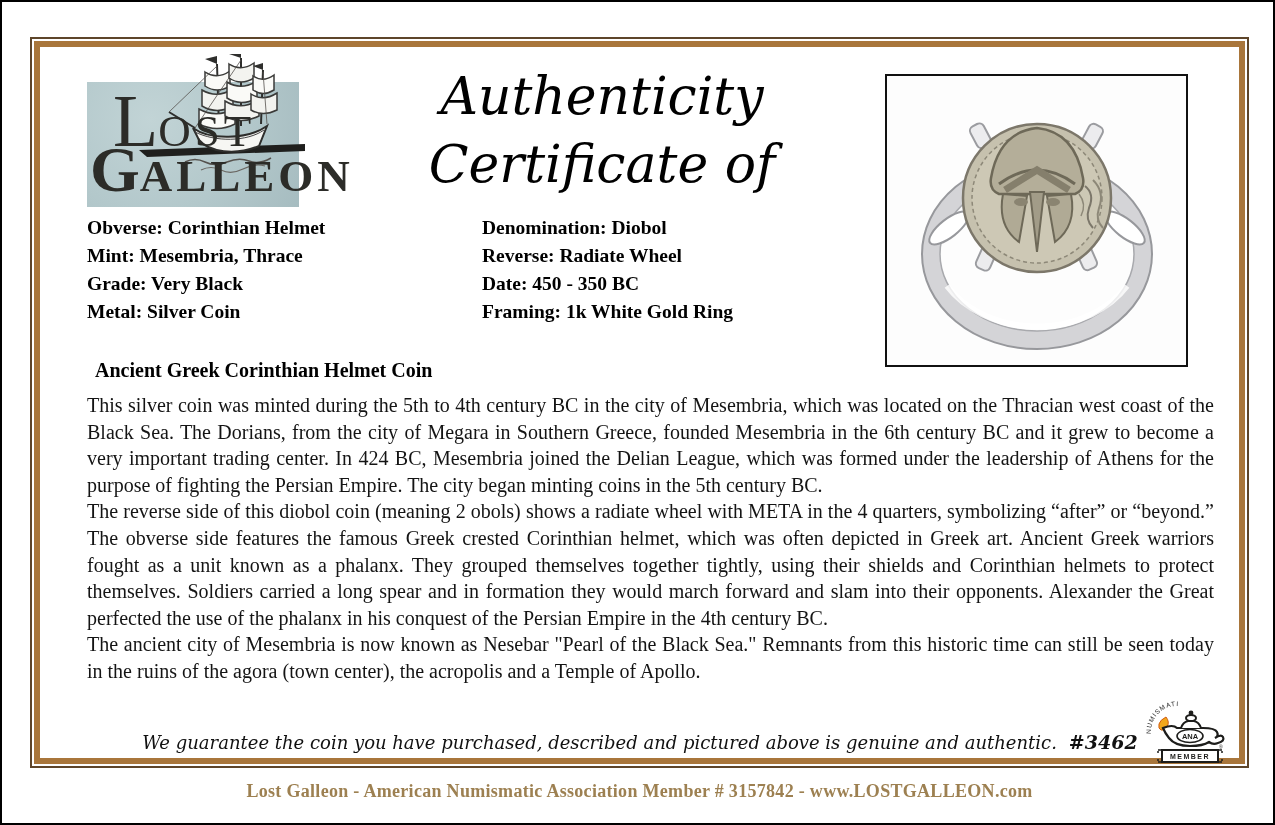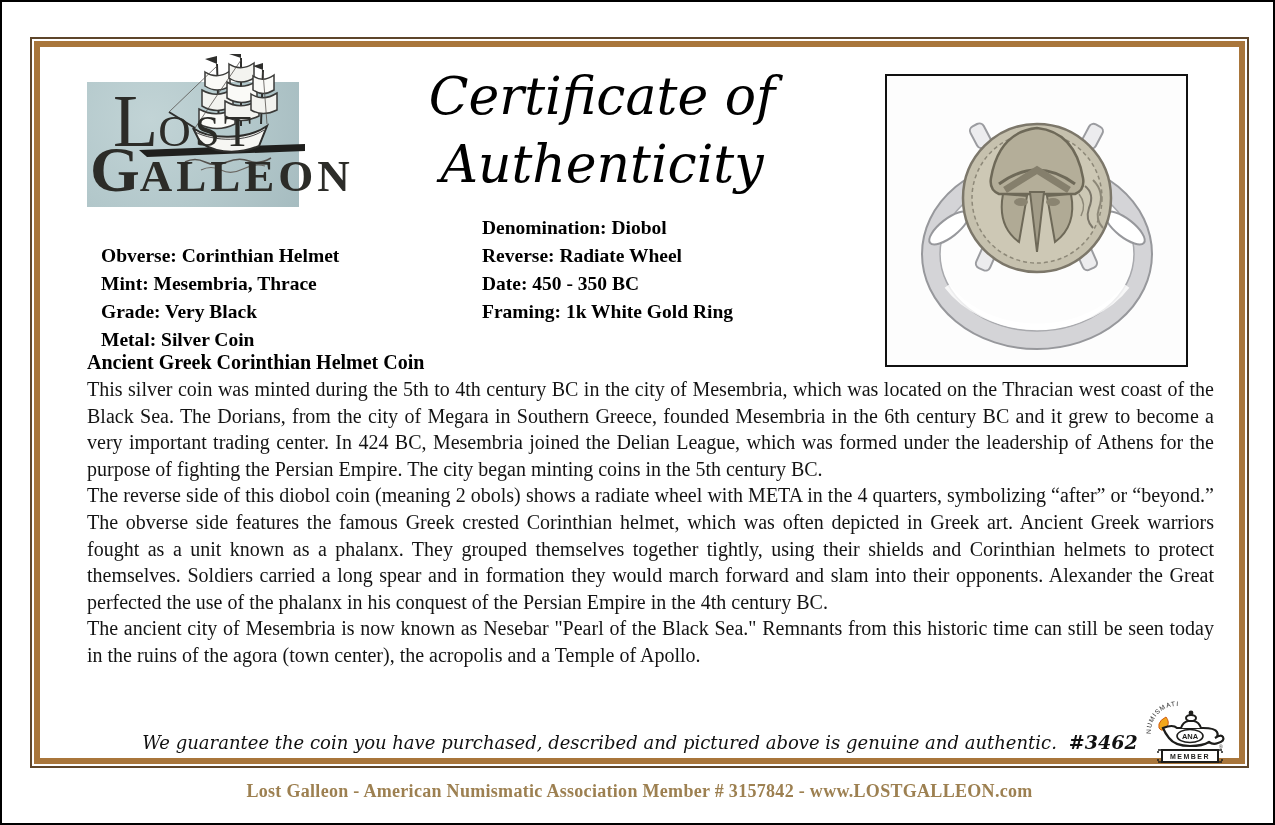--- a/index.html
+++ b/index.html
@@ -44,25 +44,25 @@
     font-size:52px;line-height:68px;
     color:#000;
   }
   
   .photo{
     position:absolute;left:883px;top:72px;width:303px;height:293px;
     border:2px solid #111;box-sizing:border-box;background:#fdfdfd;
   }
   
   .details{position:absolute;top:212px;font-weight:bold;font-size:19.5px;line-height:28px;color:#000;}
-  .details.left{left:99px;margin-top:28px;}
+  .details.left{left:85px;}
   .details.right{left:480px;}
   
   .body-text{position:absolute;left:85px;top:347px;width:1127px;font-size:20px;line-height:26.6px;}
-  .body-text h2{margin:0;font-size:20px;line-height:27px;color:#000;}
+  .body-text h2{margin:8px;font-size:20px;line-height:27px;color:#000;}
   .body-text p{margin:0;text-align:justify;}
   
   .guarantee{
     position:absolute;left:40px;top:729px;width:1196px;
     text-align:center;
     font-family:"DejaVu Serif", serif;
     font-style:italic;font-size:18px;color:#111;
   }
   .guarantee .num{font-weight:bold;margin-left:12px;font-size:19px;}
   
@@ -113,22 +113,22 @@
     <path d="M82,12 L34,58 M106,6 L60,74 M128,18 L132,70" stroke="#55524e" stroke-width="0.8" fill="none"></path>
 
     <path d="M50,108 Q60,103 70,108 T92,108 T114,107 T136,104" fill="none" stroke="#55524e" stroke-width="1.5"></path>
     <path d="M66,116 Q76,111 86,116 T108,115 T130,112" fill="none" stroke="#6a6762" stroke-width="1.2"></path>
   </svg>
   <div class="word1"><span class="initial">L</span><span class="rest">OST</span></div>
   <div class="word2"><span class="initial">G</span><span class="rest">ALLEON</span></div>
 </div>
 
 <div class="title">
+  <div>Authenticity</div>
   <div>Certificate of</div>
-  <div>Authenticity</div>
 </div>
 
 <div class="photo">
   <svg viewBox="0 0 299 289" width="299" height="289">
 
     <ellipse cx="150" cy="178" rx="106" ry="86" fill="none" stroke="#d4d4d7" stroke-width="18"></ellipse>
     <ellipse cx="150" cy="178" rx="115" ry="95" fill="none" stroke="#97989c" stroke-width="2"></ellipse>
     <ellipse cx="150" cy="178" rx="97" ry="77" fill="none" stroke="#a8a9ad" stroke-width="1.5"></ellipse>
     <path d="M60,210 A106,86 0 0 0 240,210" fill="none" stroke="#ffffff" stroke-width="6" opacity="0.8"></path>
 

